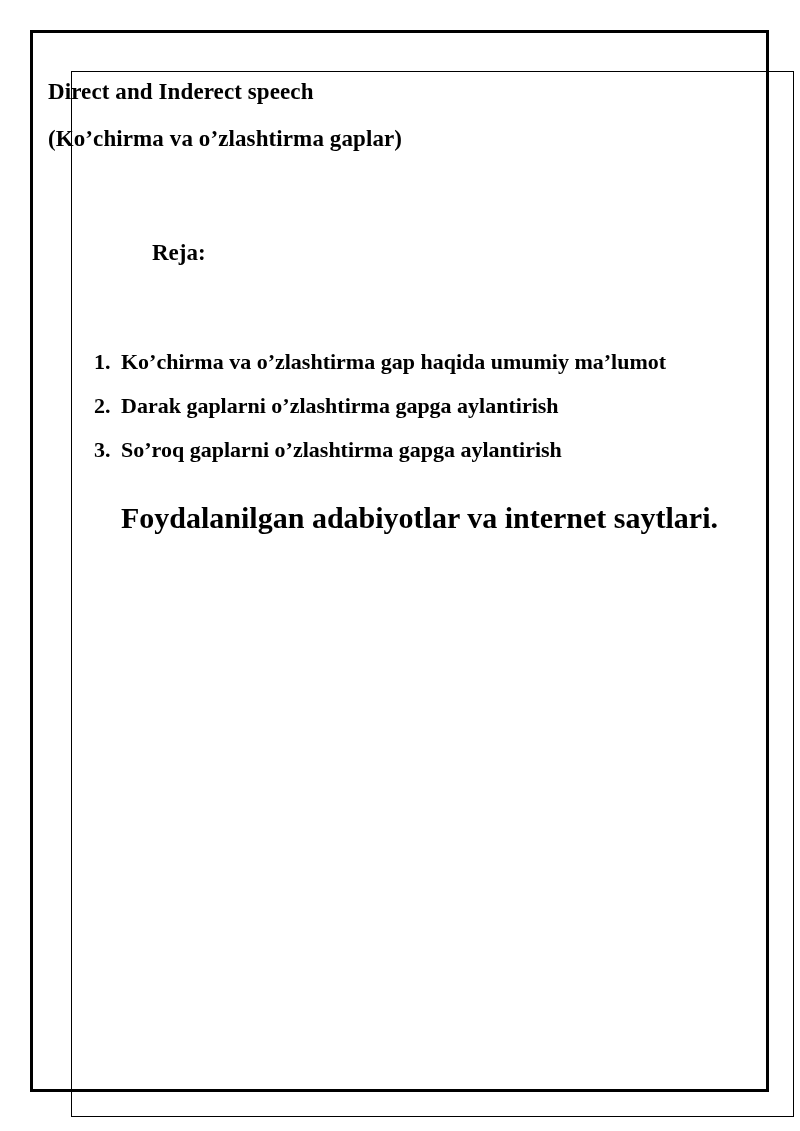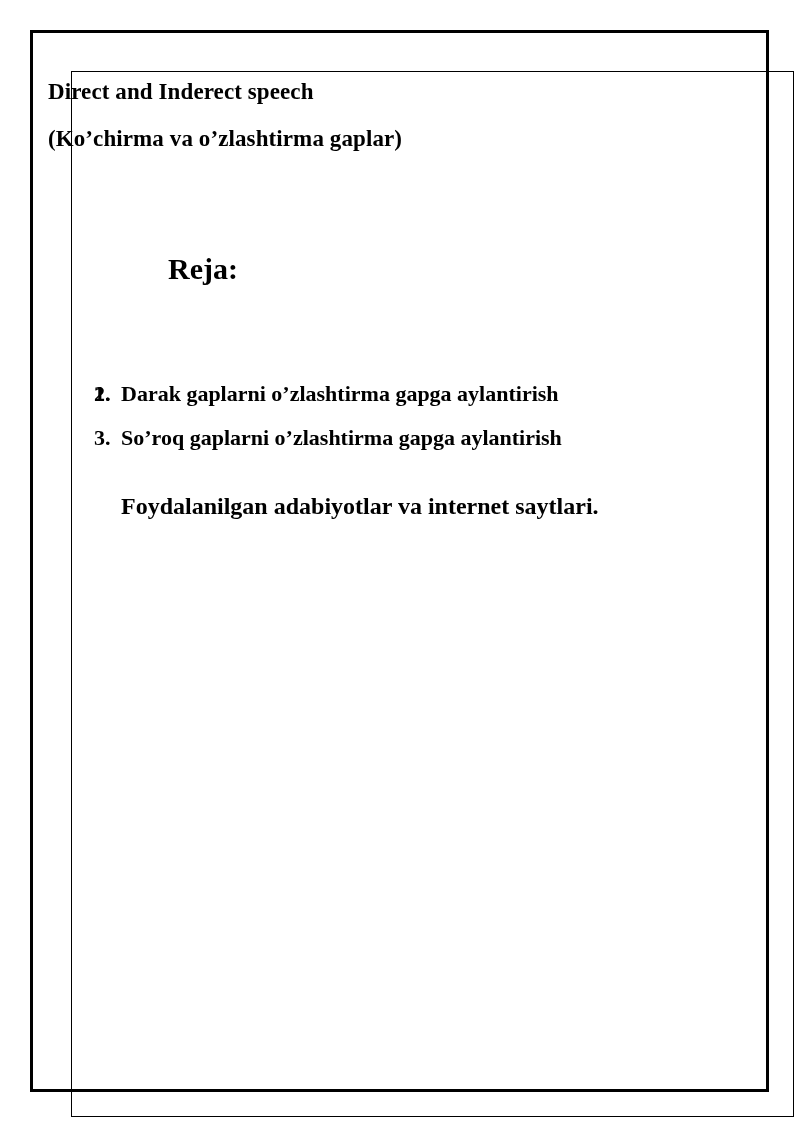--- a/index.html
+++ b/index.html
@@ -61,22 +61,22 @@
     white-space: nowrap;
   }
   .doc-subtitle-line {
     display: block;
     white-space: nowrap;
     margin-top: 9px;
   }
 
   .plan-heading {
     font-weight: bold;
-    font-size: 30px;
-    margin: 16px;
+    font-size: 23px;
+    margin: 0;
     padding-left: 104px;
     padding-top: 80px;
     line-height: 30px;
   }
 
   .plan-list {
     list-style: none;
     margin: 0;
     padding: 0;
     padding-top: 72px;
@@ -96,21 +96,21 @@
     width: 24px;
     text-align: left;
     font-weight: bold;
   }
   .plan-list li .item-text {
     display: block;
   }
 
   .references {
     font-weight: bold;
-    font-size: 24px;
+    font-size: 30px;
     line-height: 44px;
     padding-left: 73px;
     padding-top: 24px;
     margin: 0;
   }
 </style>
 </head>
 <body>
 
 <div class="page-frame-outer">
@@ -122,20 +122,21 @@
   <h1 class="doc-title">
     <span class="title-line">Direct and Inderect speech</span>
     <span class="doc-subtitle-line">(Ko’chirma va o’zlashtirma gaplar)</span>
   </h1>
 
   <div class="plan-heading">Reja:</div>
 
   <ol class="plan-list">
     <li>
       <span class="marker">1.</span>
+      <span class="item-text">Ko’chirma va o’zlashtirma gap haqida umumiy ma’lumot</span>
     </li>
     <li>
       <span class="marker">2.</span>
       <span class="item-text">Darak gaplarni o’zlashtirma gapga aylantirish</span>
     </li>
     <li>
       <span class="marker">3.</span>
       <span class="item-text">So’roq gaplarni o’zlashtirma gapga aylantirish</span>
     </li>
   </ol>

